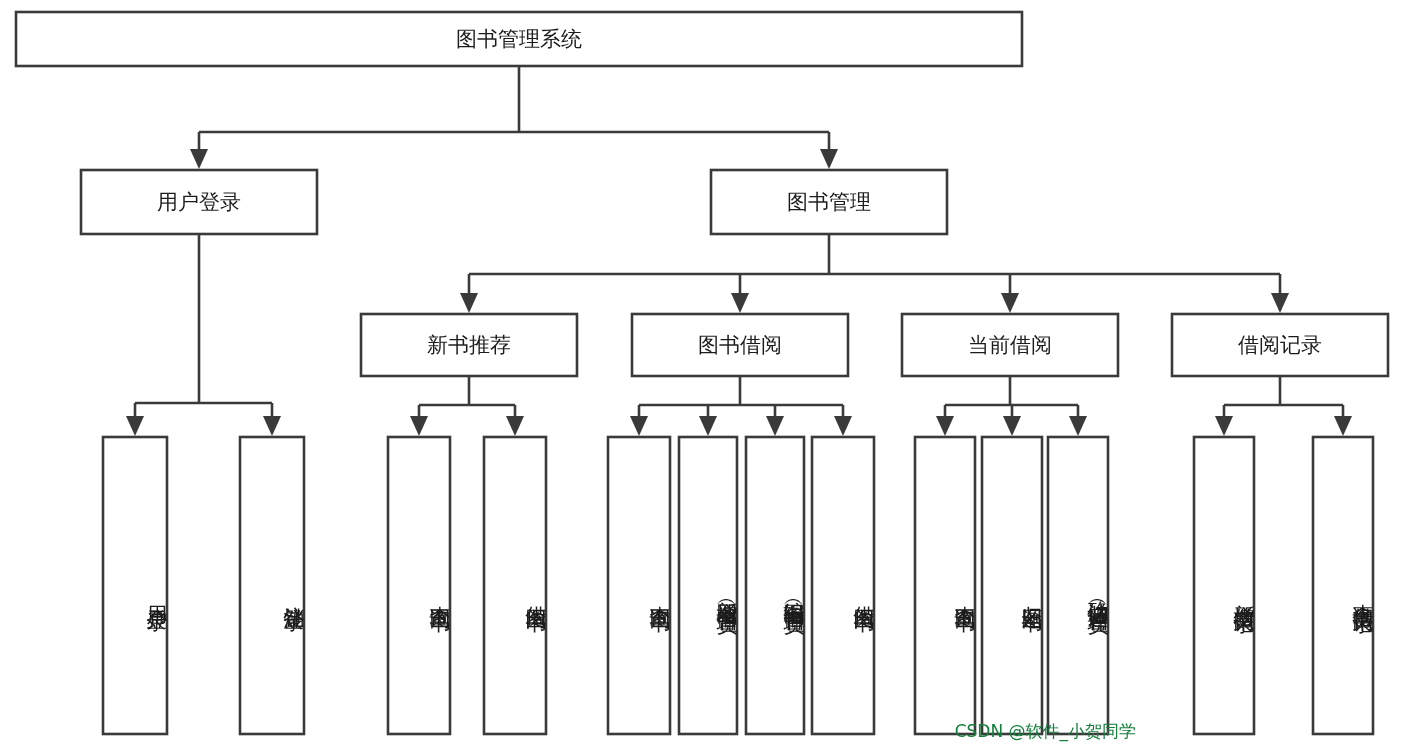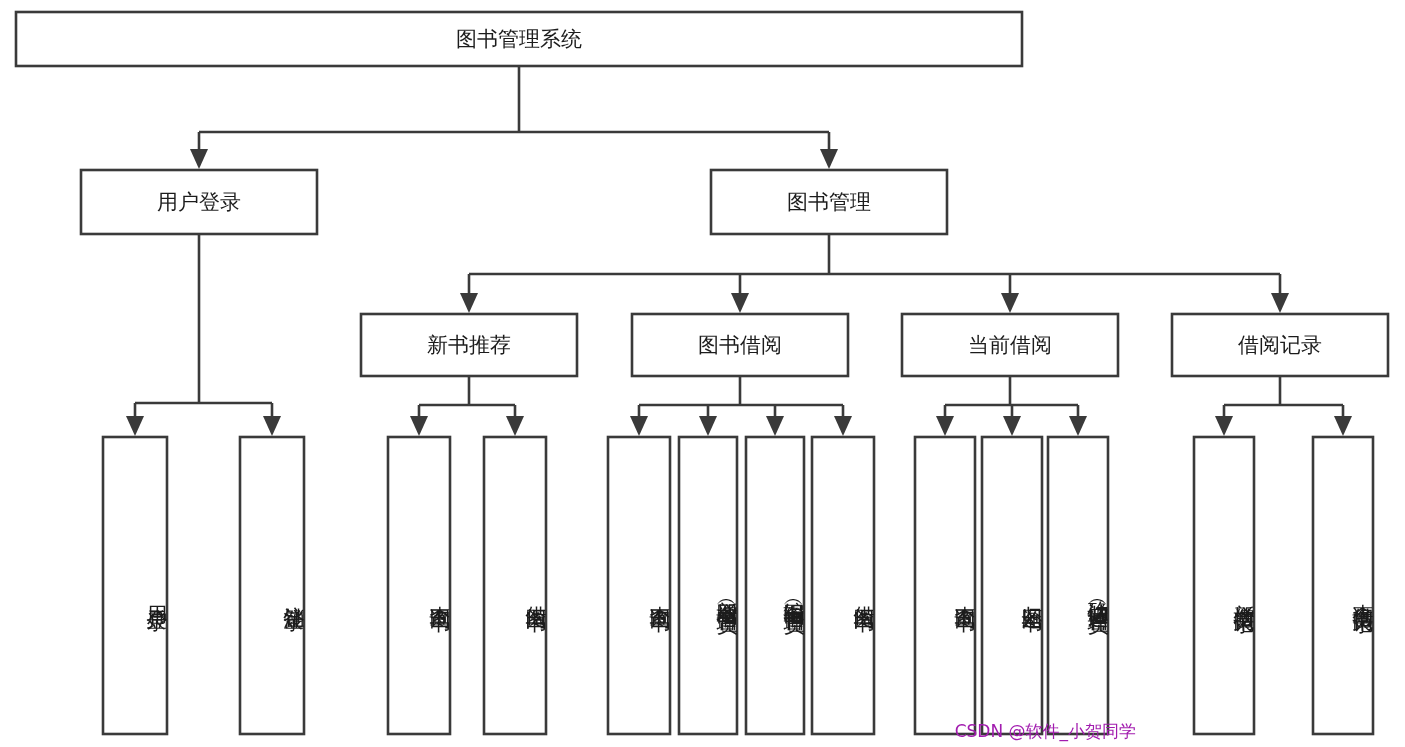--- a/index.html
+++ b/index.html
@@ -62,21 +62,21 @@
     align-items: flex-start;
     justify-content: center;
     pointer-events: none;
   }
   .watermark {
     position: absolute;
     right: 8px;
     bottom: 4px;
     font-family: "DejaVu Sans", "Liberation Sans", sans-serif;
     font-size: 17px;
-    color: #a21caf;
+    color: #15803d;
     white-space: nowrap;
   }
 </style>
 </head>
 <body>
 
 <div id="diagram-root">
 
   <svg id="flowchart" viewBox="0 0 1405 747">
     <g id="edges-layer">

